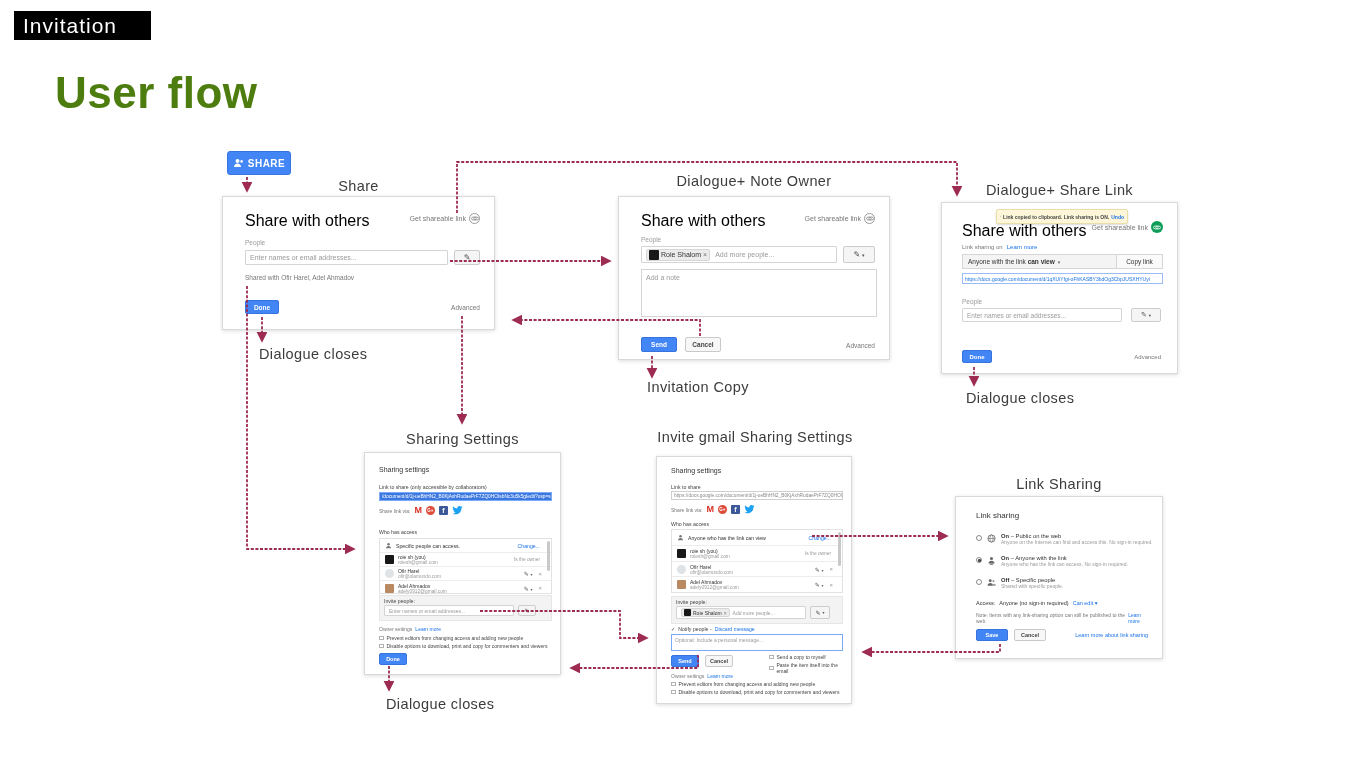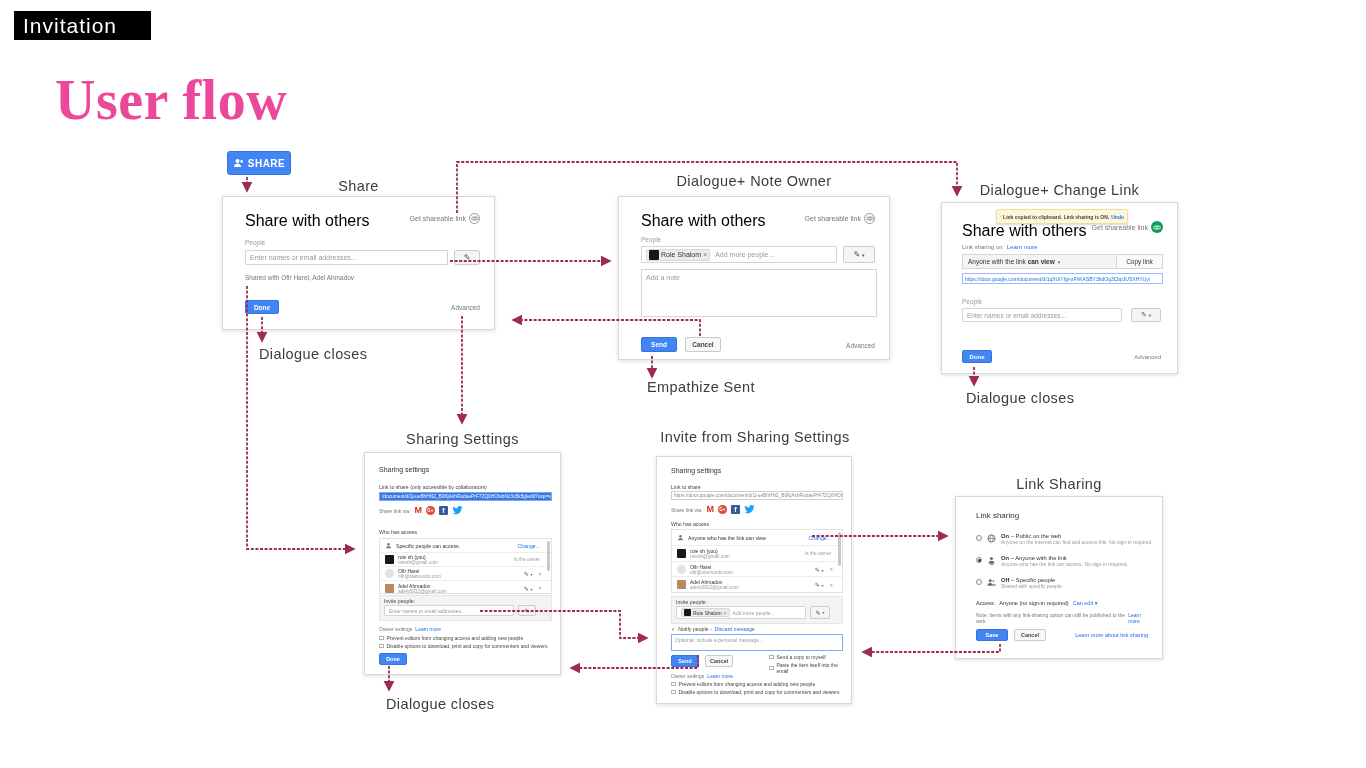--- a/index.html
+++ b/index.html
@@ -28,41 +28,41 @@
   .g9{color:#9a9a9a}.g7{color:#777}.g4{color:#444}.g3{color:#333}
   .nowrap{white-space:nowrap;overflow:hidden}
   .arrow{fill:none;stroke:#9d2b52;stroke-width:1.8;stroke-dasharray:3 1.6;marker-end:url(#ah)}
 </style>
 </head>
 <body>
 
 <div class="canvas">
 
   <div class="abs" style="left:14px;top:11px;width:137px;height:29px;background:#000;color:#fff;display:flex;align-items:center;padding-left:9px;font-size:21px;letter-spacing:1px;">Invitation</div>
-  <div class="abs" style="left:55px;top:68px;font-size:56px;font-weight:bold;color:#ec4899;letter-spacing:.5px;font-family:Liberation Serif, serif;">User flow</div>
+  <div class="abs" style="left:55px;top:68px;font-size:44px;font-weight:bold;color:#4d7c0f;letter-spacing:.5px;">User flow</div>
 
   <div class="abs btn-b" style="left:227px;top:151px;width:64px;height:24px;font-size:10px;letter-spacing:.5px;gap:4px;border-radius:3px;">
     <span style="display:flex">
       <svg width="11" height="10" viewBox="0 0 11 10">
           <circle cx="4.5" cy="3" r="2" fill="#fff"></circle>
           <path d="M1 9c0-2 1.6-3.4 3.5-3.4S8 7 8 9Z" fill="#fff"></path>
           <circle cx="8.6" cy="3.4" r="1.3" fill="#fff"></circle>
         </svg>
     </span>
     <span>SHARE</span>
   </div>
 
   <div class="flow-label center" style="left:222px;top:178px;width:273px;">Share</div>
   <div class="flow-label center" style="left:618px;top:173px;width:272px;">Dialogue+ Note Owner</div>
-  <div class="flow-label center" style="left:941px;top:182px;width:237px;">Dialogue+ Change Link</div>
+  <div class="flow-label center" style="left:941px;top:182px;width:237px;">Dialogue+ Share Link</div>
   <div class="flow-label" style="left:259px;top:346px;">Dialogue closes</div>
-  <div class="flow-label" style="left:647px;top:379px;">Empathize Sent</div>
+  <div class="flow-label" style="left:647px;top:379px;">Invitation Copy</div>
   <div class="flow-label" style="left:966px;top:390px;">Dialogue closes</div>
   <div class="flow-label center" style="left:364px;top:431px;width:197px;">Sharing Settings</div>
-  <div class="flow-label center" style="left:630px;top:429px;width:250px;">Invite from Sharing Settings</div>
+  <div class="flow-label center" style="left:630px;top:429px;width:250px;">Invite gmail Sharing Settings</div>
   <div class="flow-label center" style="left:955px;top:476px;width:208px;">Link Sharing</div>
   <div class="flow-label" style="left:386px;top:696px;">Dialogue closes</div>
 
   <div class="dlg" style="left:222px;top:196px;width:273px;height:134px;">
     <div class="abs t-title" style="left:22px;top:15px;">Share with others</div>
     <div class="abs row" style="right:14px;top:16px;gap:3px;">
       <span class="f7 g7">Get shareable link</span>
       <span class="circle-icon" style="width:11px;height:11px;">
         <svg width="8" height="5" viewBox="0 0 14 8">
             <rect x="1" y="1.5" width="8" height="5" rx="2.5" fill="none" stroke="#777" stroke-width="1.2"></rect>

